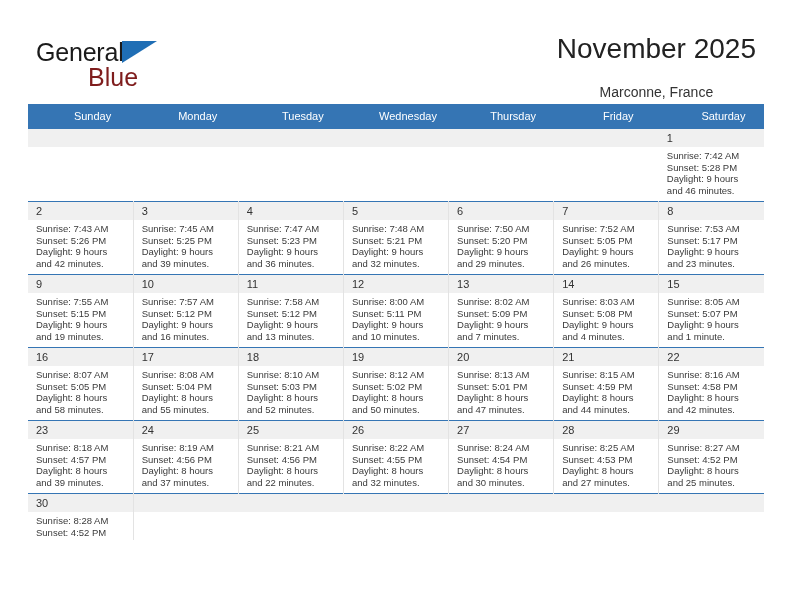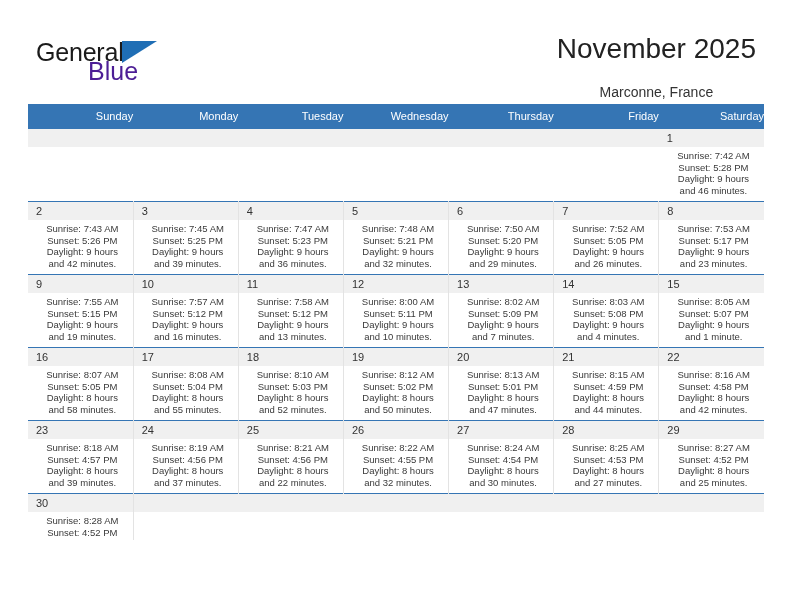--- a/index.html
+++ b/index.html
@@ -40,23 +40,23 @@
   }
   .logo-triangle {
     position: absolute;
     left: 86px; top: 3px;
     width: 0; height: 0;
     border-left: 35px solid #1f6eb5;
     border-bottom: 22px solid transparent;
   }
   .logo-blue {
     position: absolute;
-    left: 52px; top: 19px;
+    left: 52px; top: 25px;
     font-size: 25px;
-    color: #4c1d95;
+    color: #7f1d1d;
     line-height: 28px;
     white-space: nowrap;
   }
 
   .title-block {
     position: absolute;
     right: 36px; top: 32px;
     text-align: center;
   }
   .cal-title {
@@ -81,21 +81,21 @@
     left: 28px; top: 104px;
     width: 736px;
     border-collapse: collapse;
     table-layout: fixed;
   }
   .calendar th {
     background: #3575b4;
     color: #ffffff;
     font-size: 11px;
     font-weight: normal;
-    text-align: right;
+    text-align: center;
     padding: 6px 0 6px 24px;
     height: 22px;
     border: none;
   }
   .calendar td {
     width: 105.14px;
     height: 73px;
     vertical-align: top;
     padding: 0;
     border-top: 1px solid #3575b4;
@@ -117,21 +117,20 @@
     line-height: 12px;
   }
   td.empty { background: #ffffff; }
   td.empty .pad { display: block; height: 18px; background: #f0f0f0; }
   .details {
     display: block;
     padding: 3px 4px 0 8px;
     font-size: 9.5px;
     line-height: 11.6px;
     color: #3a3a3a;
-    text-align: center;
   }
   .details span { display: block; white-space: nowrap; }
 </style>
 </head>
 <body>
 
 <div id="page">
 
   <div class="header">
 

